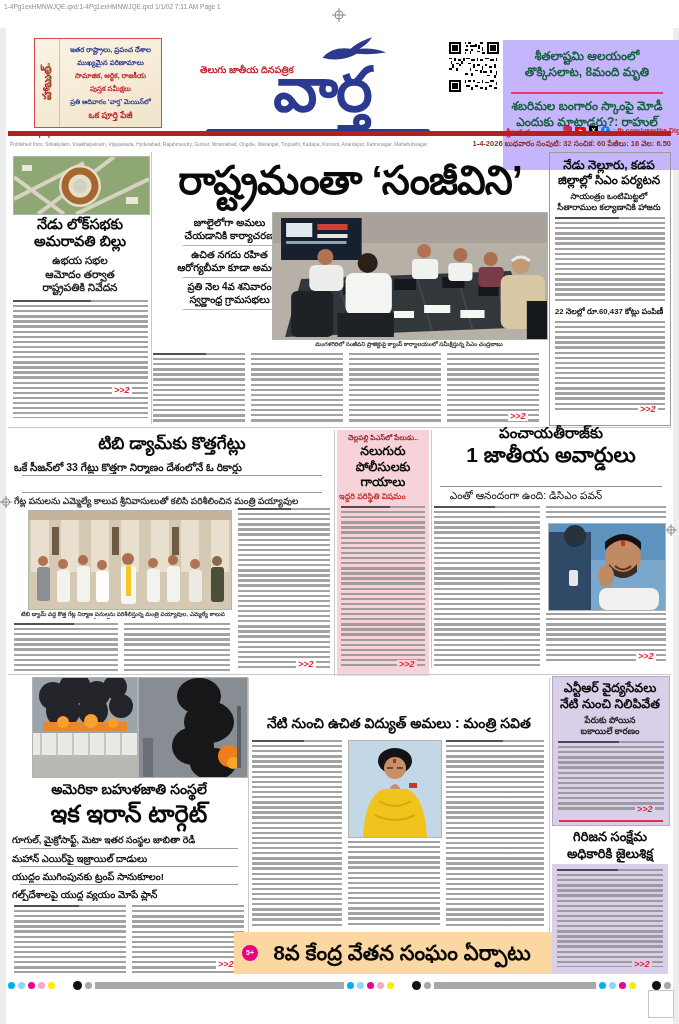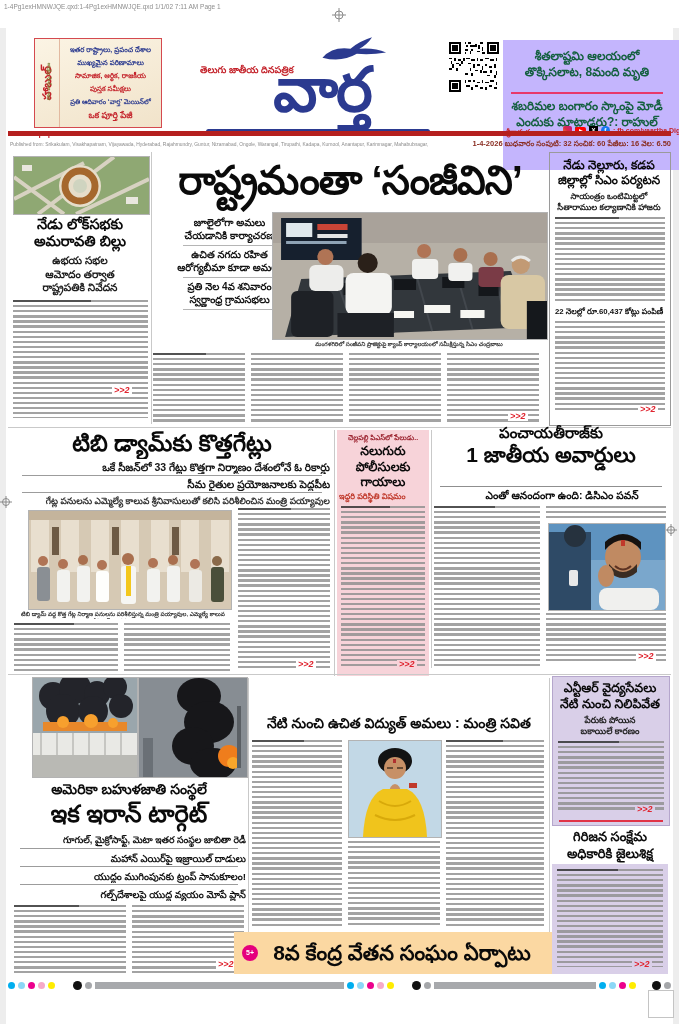--- a/index.html
+++ b/index.html
@@ -15,21 +15,21 @@
   .cap{position:absolute;font:600 5.8px/7px "Liberation Sans",sans-serif;color:#333;text-align:center;overflow:hidden}
   .ph{position:absolute;border:1px solid #b3b3b3;overflow:hidden;background:#ddd}
   .ph svg{display:block;width:100%;height:100%}
   .blt{font:700 10px/12.5px "Liberation Sans","DejaVu Sans",sans-serif;text-align:center;color:#141414}
   .bsep{height:1px;background:#b5b5b5;margin:3px 10px}
   .dot{width:7px;height:7px;border-radius:50%;flex:0 0 auto}
   .cbarbar{height:7px;background:#a7a9ac;flex:1 1 auto}
   .badge{border-radius:50%;background:#e5007d;color:#fff;font:900 7px/16px "Liberation Sans",sans-serif;
          width:16px;height:16px;text-align:center}
   .greenln{font:700 12px/16px "Liberation Sans","DejaVu Sans",sans-serif;color:#156040;text-align:center}
-  .subline{font:800 9.5px/13px "Liberation Sans","DejaVu Sans",sans-serif;text-align:right;color:#141414;white-space:nowrap;overflow:hidden}
+  .subline{font:800 9.5px/13px "Liberation Sans","DejaVu Sans",sans-serif;text-align:left;color:#141414;white-space:nowrap;overflow:hidden}
 </style>
 </head>
 <body>
 
 <div class="page">
 
   <div class="abs" style="left:0;top:28px;width:6px;height:996px;background:#ededed"></div>
   <div class="abs" style="left:673px;top:28px;width:6px;height:996px;background:#ededed"></div>
 
   <div class="abs" style="left:4px;top:3px;font:400 6.5px/8px 'Liberation Sans',sans-serif;color:#8d8d8d;white-space:nowrap">1-4Pg1exHMNWJQE.qxd:1-4Pg1exHMNWJQE.qxd  1/1/02  7:11 AM  Page 1</div>
@@ -207,24 +207,23 @@
     <div style="position:absolute;left:5px;top:154px;width:110px;font:800 7.8px/10px 'Liberation Sans','DejaVu Sans',sans-serif;color:#111">22 నెలల్లో రూ.60,437 కోట్లు పంపిణీ</div>
     <div class="tx" style="left:5px;top:168px;width:110px;height:90px"></div>
     <span class="jump" style="left:88px;top:252px">&gt;&gt;2</span>
   </div>
 
   <div class="hrule" style="left:8px;top:427px;width:663px"></div>
 
   <div class="vr" style="left:334px;top:430px;height:246px"></div>
   <div class="vr" style="left:431px;top:430px;height:238px"></div>
 
-  <div class="hl" style="position:absolute;left:12px;top:428px;width:320px;font-size:23px;line-height:31px;white-space:nowrap;overflow:hidden">టిబి డ్యామ్‌కు కొత్తగేట్లు</div>
+  <div class="hl" style="position:absolute;left:12px;top:428px;width:320px;font-size:17px;line-height:31px;white-space:nowrap;overflow:hidden">టిబి డ్యామ్‌కు కొత్తగేట్లు</div>
   <div class="subline" style="position:absolute;left:14px;top:461px;width:316px;font-size:10.5px">ఒకే సీజన్‌లో 33 గేట్లు కొత్తగా నిర్మాణం దేశంలోనే ఓ రికార్డు</div>
   <div class="hrule" style="left:22px;top:475px;width:300px;background:#9c9c9c"></div>
-  <div class="subline" style="position:absolute;left:14px;top:478px;width:316px;font-size:10.5px">సీమ రైతుల ప్రయోజనాలకు పెద్దపీట</div>
   <div class="hrule" style="left:22px;top:492px;width:300px;background:#9c9c9c"></div>
   <div class="subline" style="position:absolute;left:14px;top:495px;width:316px;font-size:9px;font-weight:700;color:#333">గేట్ల పనులను ఎమ్మెల్యే కాలువ శ్రీనివాసులుతో కలిసి పరిశీలించిన మంత్రి పయ్యావుల</div>
   <div class="ph" style="left:28px;top:510px;width:202px;height:98px">
     <svg viewBox="0 0 202 98" preserveAspectRatio="none">
       <rect width="202" height="98" fill="#d6c9b4"></rect>
         <rect width="202" height="9" fill="#c4b49c"></rect>
       <g fill="#e8dfcf">
           <rect x="2" y="9" width="18" height="52"></rect>
           <rect x="32" y="9" width="18" height="52"></rect>
           <rect x="62" y="9" width="18" height="52"></rect>
@@ -275,21 +274,21 @@
       <div>గాయాలు</div>
     </div>
     <div style="position:absolute;left:2px;top:62px;width:88px;text-align:left;font:800 8px/9px 'Liberation Sans','DejaVu Sans',sans-serif;color:#c0392b">ఇద్దరి పరిస్థితి విషమం</div>
     <div class="tx txd" style="left:4px;top:76px;width:84px;height:160px"></div>
     <span class="jump" style="left:60px;top:230px;background:#f7d3d9">&gt;&gt;2</span>
   </div>
 
   <div class="hl" style="position:absolute;left:433px;top:424px;width:236px;font-size:15px;line-height:18px">పంచాయతీరాజ్‌కు</div>
   <div class="hl" style="position:absolute;left:433px;top:442px;width:236px;font-size:21px;line-height:26px">1 జాతీయ అవార్డులు</div>
   <div class="hrule" style="left:440px;top:486px;width:222px;background:#8f8f8f"></div>
-  <div class="hl" style="position:absolute;left:444px;top:489px;width:236px;font-size:10.5px;line-height:13px;font-weight:700">ఎంతో ఆనందంగా ఉంది: డిసిఎం పవన్</div>
+  <div class="hl" style="position:absolute;left:408px;top:489px;width:236px;font-size:10.5px;line-height:13px;font-weight:400">ఎంతో ఆనందంగా ఉంది: డిసిఎం పవన్</div>
   <div class="tx txd" style="left:434px;top:506px;width:106px;height:162px"></div>
   <div class="tx" style="left:546px;top:506px;width:120px;height:14px"></div>
   <div class="ph" style="left:548px;top:523px;width:116px;height:86px">
     <svg viewBox="0 0 116 86" preserveAspectRatio="none">
       <rect width="116" height="86" fill="#7aa7cc"></rect>
         <rect width="116" height="36" fill="#5e93c0"></rect>
       <rect x="0" y="8" width="42" height="78" fill="#2e4a66"></rect>
         <circle cx="26" cy="12" r="11" fill="#26323e"></circle>
       <rect x="20" y="46" width="9" height="16" rx="2" fill="#e8e8e8"></rect>
       <circle cx="74" cy="33" r="18" fill="#c08a62"></circle>

